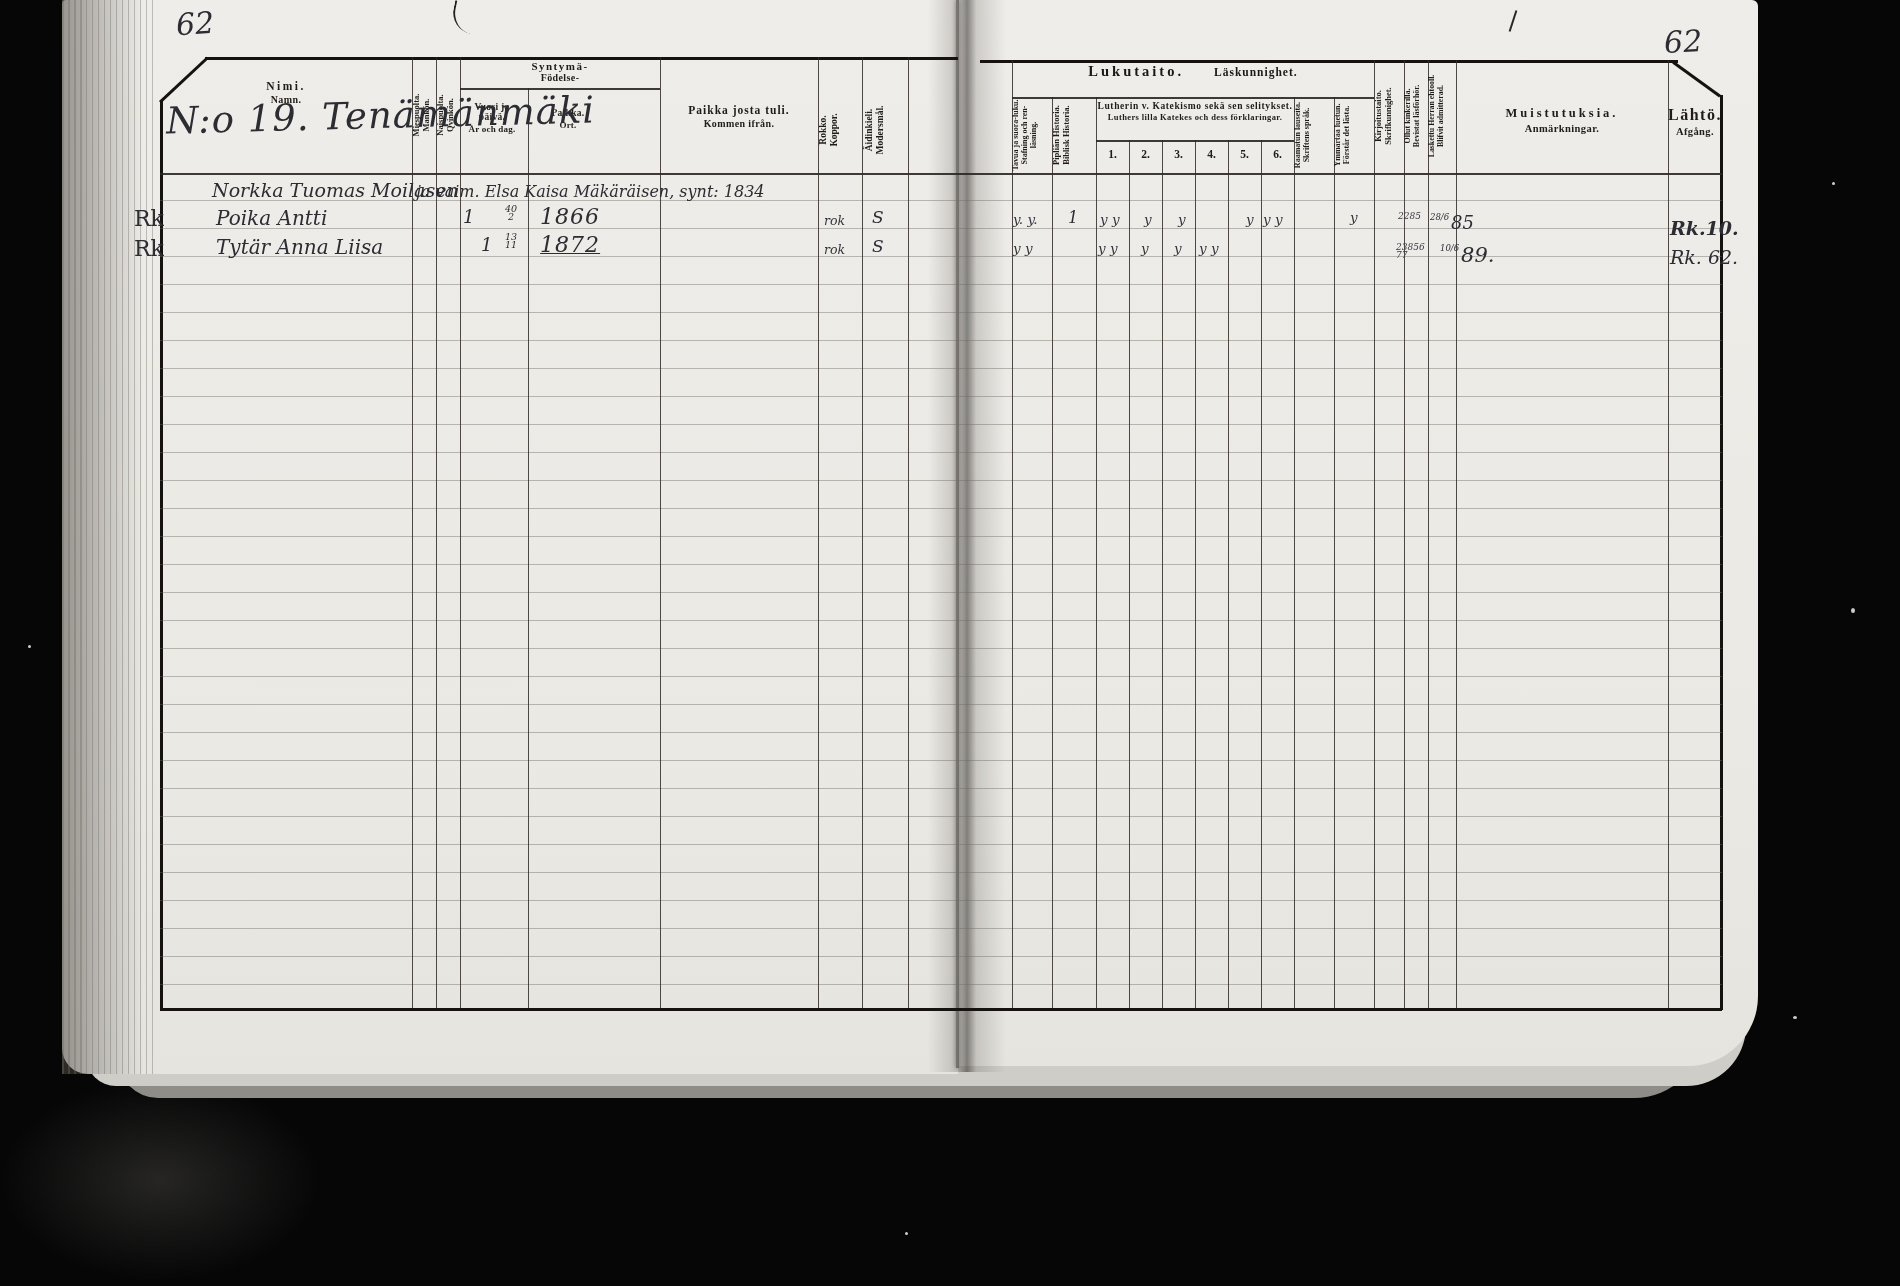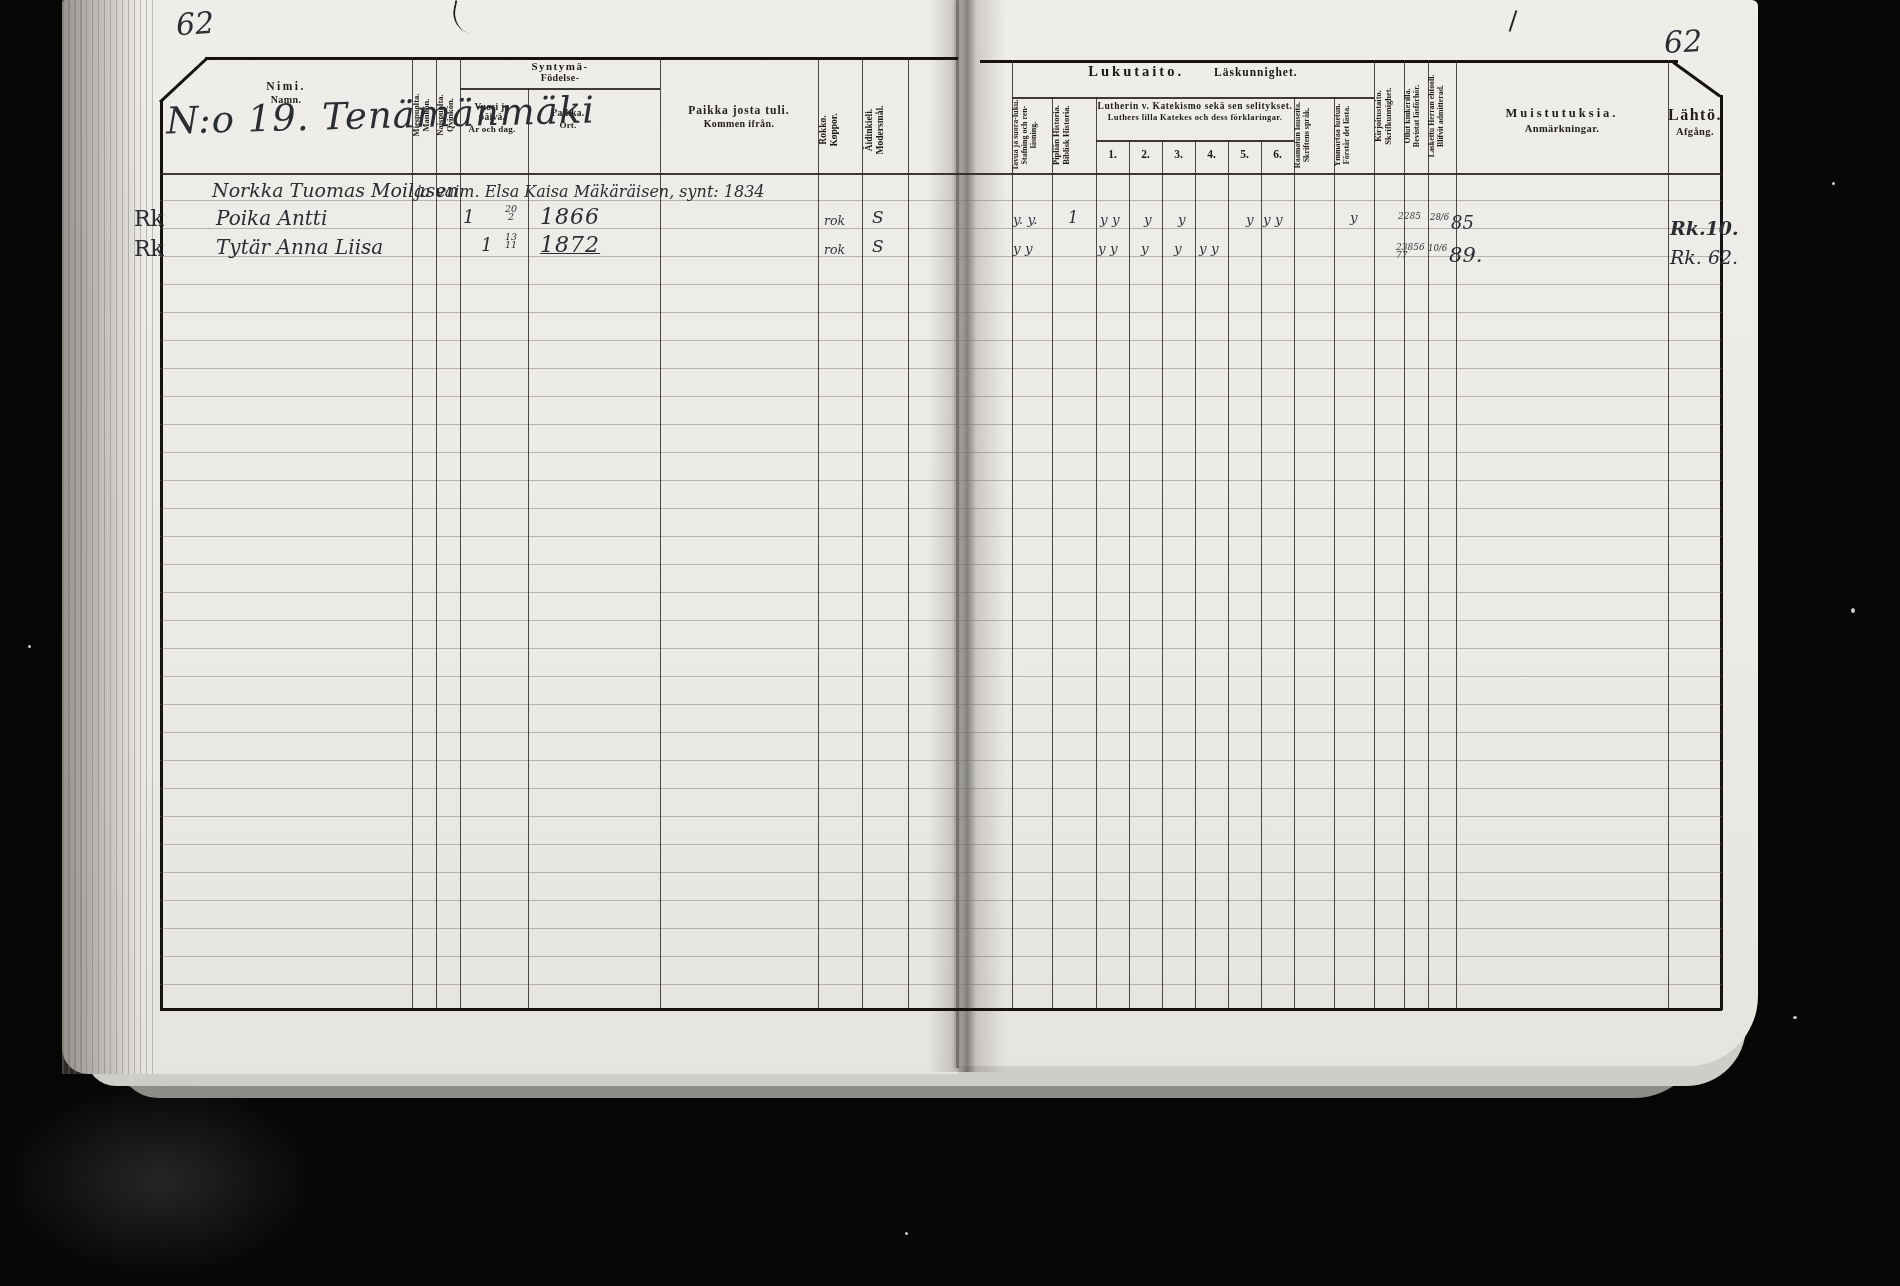--- a/index.html
+++ b/index.html
@@ -203,21 +203,21 @@
 
 <span class="hw" style="left:166px;top:94px;font-size:37px;transform:rotate(-1.5deg);letter-spacing:1px;">N:o 19. Tenämänmäki</span>
 
 <span class="hw" style="left:212px;top:179px;font-size:19px;">Norkka Tuomas Moilasen</span>
 <span class="hw" style="left:416px;top:182px;font-size:16px;">ja vaim. Elsa Kaisa Mäkäräisen, synt: 1834</span>
 
 <span class="hw" style="left:134px;top:206px;font-size:22px;font-style:normal;font-family:'DejaVu Serif',serif;">Rk</span>
 <span class="hw" style="left:216px;top:206px;font-size:20px;">Poika Antti</span>
 <span class="hw" style="left:463px;top:206px;font-size:18px;">1</span>
 <span class="hw" style="left:505px;top:204px;"><span class="frac">
-      <span>20</span>
+      <span>40</span>
       <span>2</span>
     </span><span class="byear">1866</span></span>
 <span class="hw mark" style="left:824px;top:213px;font-size:12.5px;">rok</span>
 <span class="hw" style="left:872px;top:207px;font-size:17px;">S</span>
 <span class="hw mark" style="left:1013px;top:211px;">y.  y.</span>
 <span class="hw" style="left:1068px;top:208px;font-size:16px;">1</span>
 <span class="hw mark" style="left:1100px;top:211px;">y y</span>
 <span class="hw mark" style="left:1144px;top:211px;">y</span>
 <span class="hw mark" style="left:1178px;top:211px;">y</span>
 <span class="hw mark" style="left:1246px;top:211px;">y</span>
@@ -238,14 +238,14 @@
 <span class="hw" style="left:872px;top:236px;font-size:17px;">S</span>
 <span class="hw mark" style="left:1013px;top:240px;">y  y</span>
 <span class="hw mark" style="left:1098px;top:240px;">y y</span>
 <span class="hw mark" style="left:1141px;top:240px;">y</span>
 <span class="hw mark" style="left:1174px;top:240px;">y</span>
 <span class="hw mark" style="left:1199px;top:240px;">y y</span>
 <span class="hw tiny" style="left:1396px;top:243px;">
     <span style="display:block;">23856</span>
     <span style="display:block;">77</span>
   </span>
-<span class="hw" style="left:1428px;top:243px;"><span class="frac" style="font-size:8.5px;">10/6</span><span class="cyear" style="font-size:21px;">89.</span></span>
+<span class="hw" style="left:1428px;top:243px;padding-left:12px;"><span class="frac" style="font-size:8.5px;">10/6</span><span class="cyear" style="font-size:21px;">89.</span></span>
 <span class="hw" style="left:1670px;top:246px;font-size:19px;">Rk. 62.</span>
 
 </body></html>

